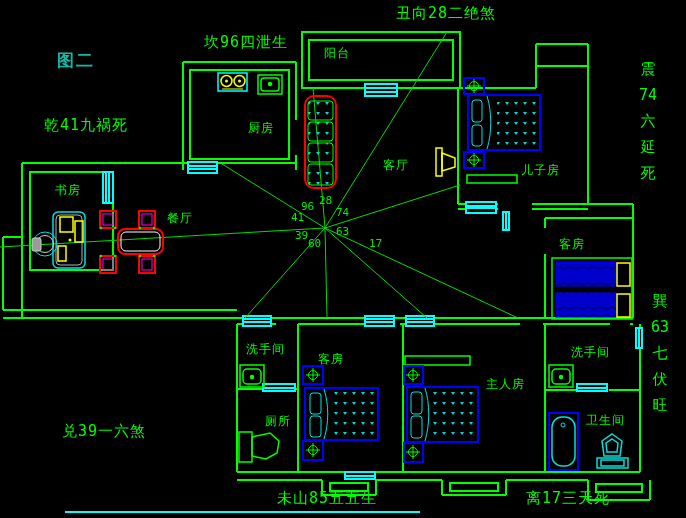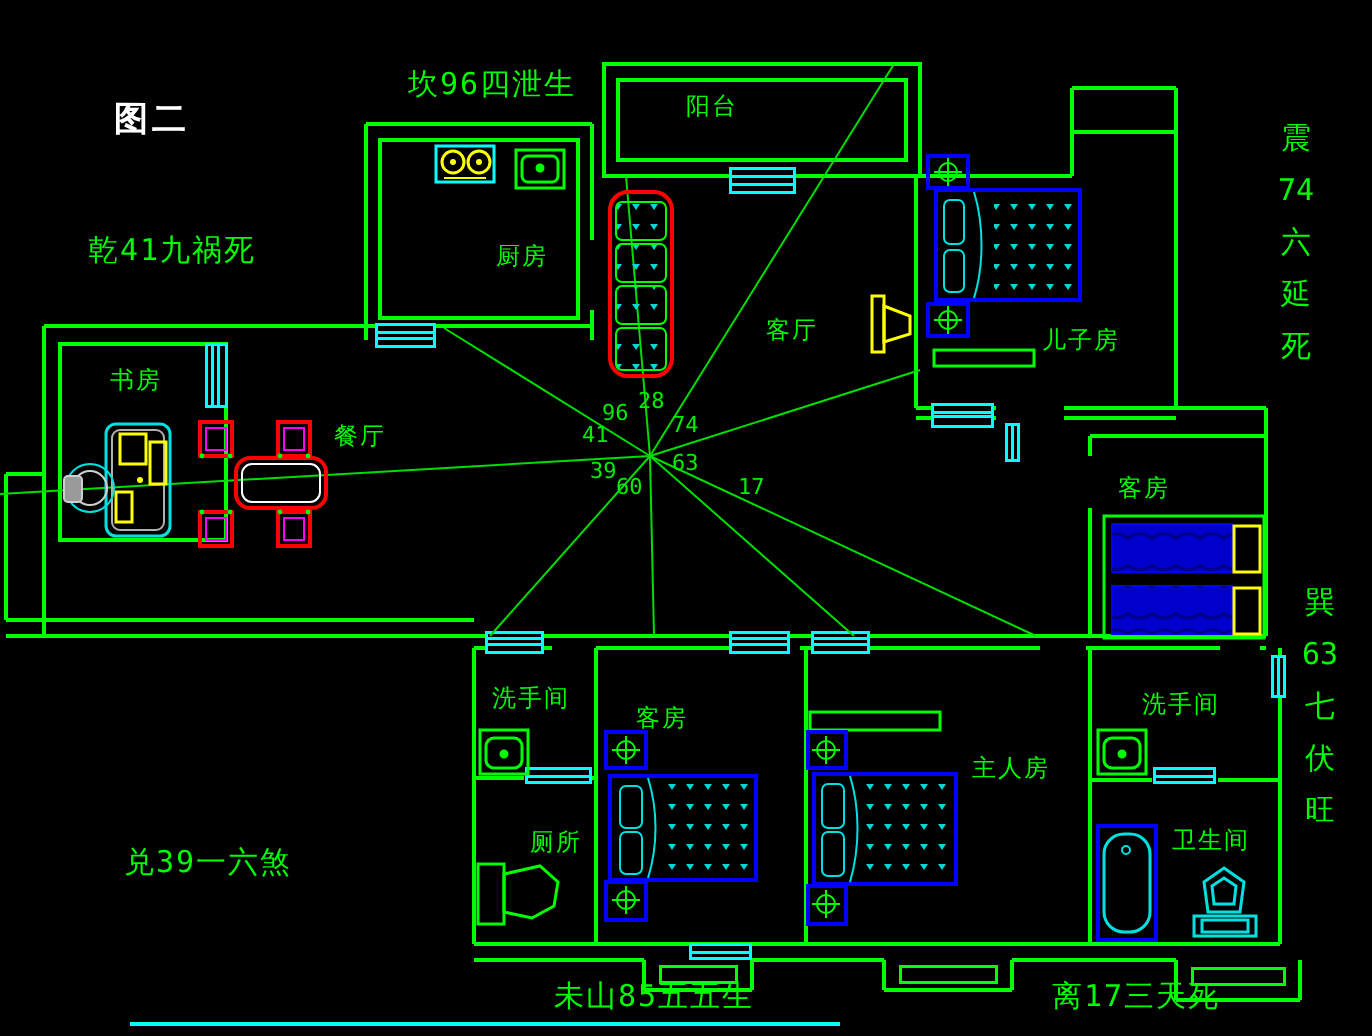--- a/index.html
+++ b/index.html
@@ -2,21 +2,21 @@
 <html><head>
 <meta charset="utf-8">
 <style>
   html,body{margin:0;padding:0;background:#000;}
   #canvas{position:relative;width:686px;height:518px;background:#000;overflow:hidden;
           font-family:"DejaVu Sans Mono", monospace;}
   #plan{position:absolute;left:0;top:0;}
   .lbl{position:absolute;color:#00ff00;font-size:15px;letter-spacing:1px;white-space:nowrap;line-height:1;}
   .room{position:absolute;color:#00ff00;font-size:12px;letter-spacing:1px;white-space:nowrap;line-height:1;}
   .num{position:absolute;color:#00ee00;font-size:11px;font-family:"DejaVu Sans Mono",monospace;line-height:1;}
-  .fig{position:absolute;color:#ffffff;font-size:17px;font-weight:bold;letter-spacing:2px;line-height:1;}
+  .fig{position:absolute;color:#14b8a6;font-size:17px;font-weight:bold;letter-spacing:2px;line-height:1;}
   .vtext{position:absolute;color:#00ff00;font-size:15px;text-align:center;width:28px;}
   .vtext div{line-height:26px;height:26px;}
 </style>
 </head>
 <body>
 
 <div id="canvas">
 
 <svg id="plan" width="686" height="518" viewBox="0 0 686 518">
   <defs>
@@ -334,41 +334,42 @@
     <polygon points="612,439 618,443 617,452 607,452 606,443"></polygon>
     <rect x="597" y="458" width="31" height="10"></rect>
     <rect x="601" y="460" width="23" height="6"></rect>
   </g>
 
   <rect x="65" y="511" width="355" height="2" fill="#00ffff"></rect>
 </svg>
 
   <div class="fig" style="left:57px;top:52px;">图二</div>
 
+  <div class="lbl" style="left:396px;top:6px;">丑向28二绝煞</div>
   <div class="lbl" style="left:192px;top:35px;margin-left:12px;">坎96四泄生</div>
   <div class="lbl" style="left:44px;top:118px;">乾41九祸死</div>
   <div class="vtext" style="left:634px;top:56px;">
       <div>震</div>
       <div>74</div>
       <div>六</div>
       <div>延</div>
       <div>死</div>
     </div>
   <div class="vtext" style="left:646px;top:288px;">
       <div>巽</div>
       <div>63</div>
       <div>七</div>
       <div>伏</div>
       <div>旺</div>
     </div>
   <div class="lbl" style="left:62px;top:424px;">兑39一六煞</div>
   <div class="lbl" style="left:277px;top:491px;">未山85五五生</div>
   <div class="lbl" style="left:506px;top:491px;margin-left:20px;">离17三天死</div>
 
-  <div class="room" style="left:343px;top:47px;">阳台</div>
+  <div class="room" style="left:324px;top:47px;">阳台</div>
   <div class="room" style="left:248px;top:122px;">厨房</div>
   <div class="room" style="left:383px;top:159px;">客厅</div>
   <div class="room" style="left:521px;top:164px;text-align:right;">儿子房</div>
   <div class="room" style="left:55px;top:184px;">书房</div>
   <div class="room" style="left:167px;top:212px;">餐厅</div>
   <div class="room" style="left:559px;top:238px;">客房</div>
   <div class="room" style="left:246px;top:343px;">洗手间</div>
   <div class="room" style="left:318px;top:353px;">客房</div>
   <div class="room" style="left:486px;top:378px;">主人房</div>
   <div class="room" style="left:571px;top:346px;">洗手间</div>

